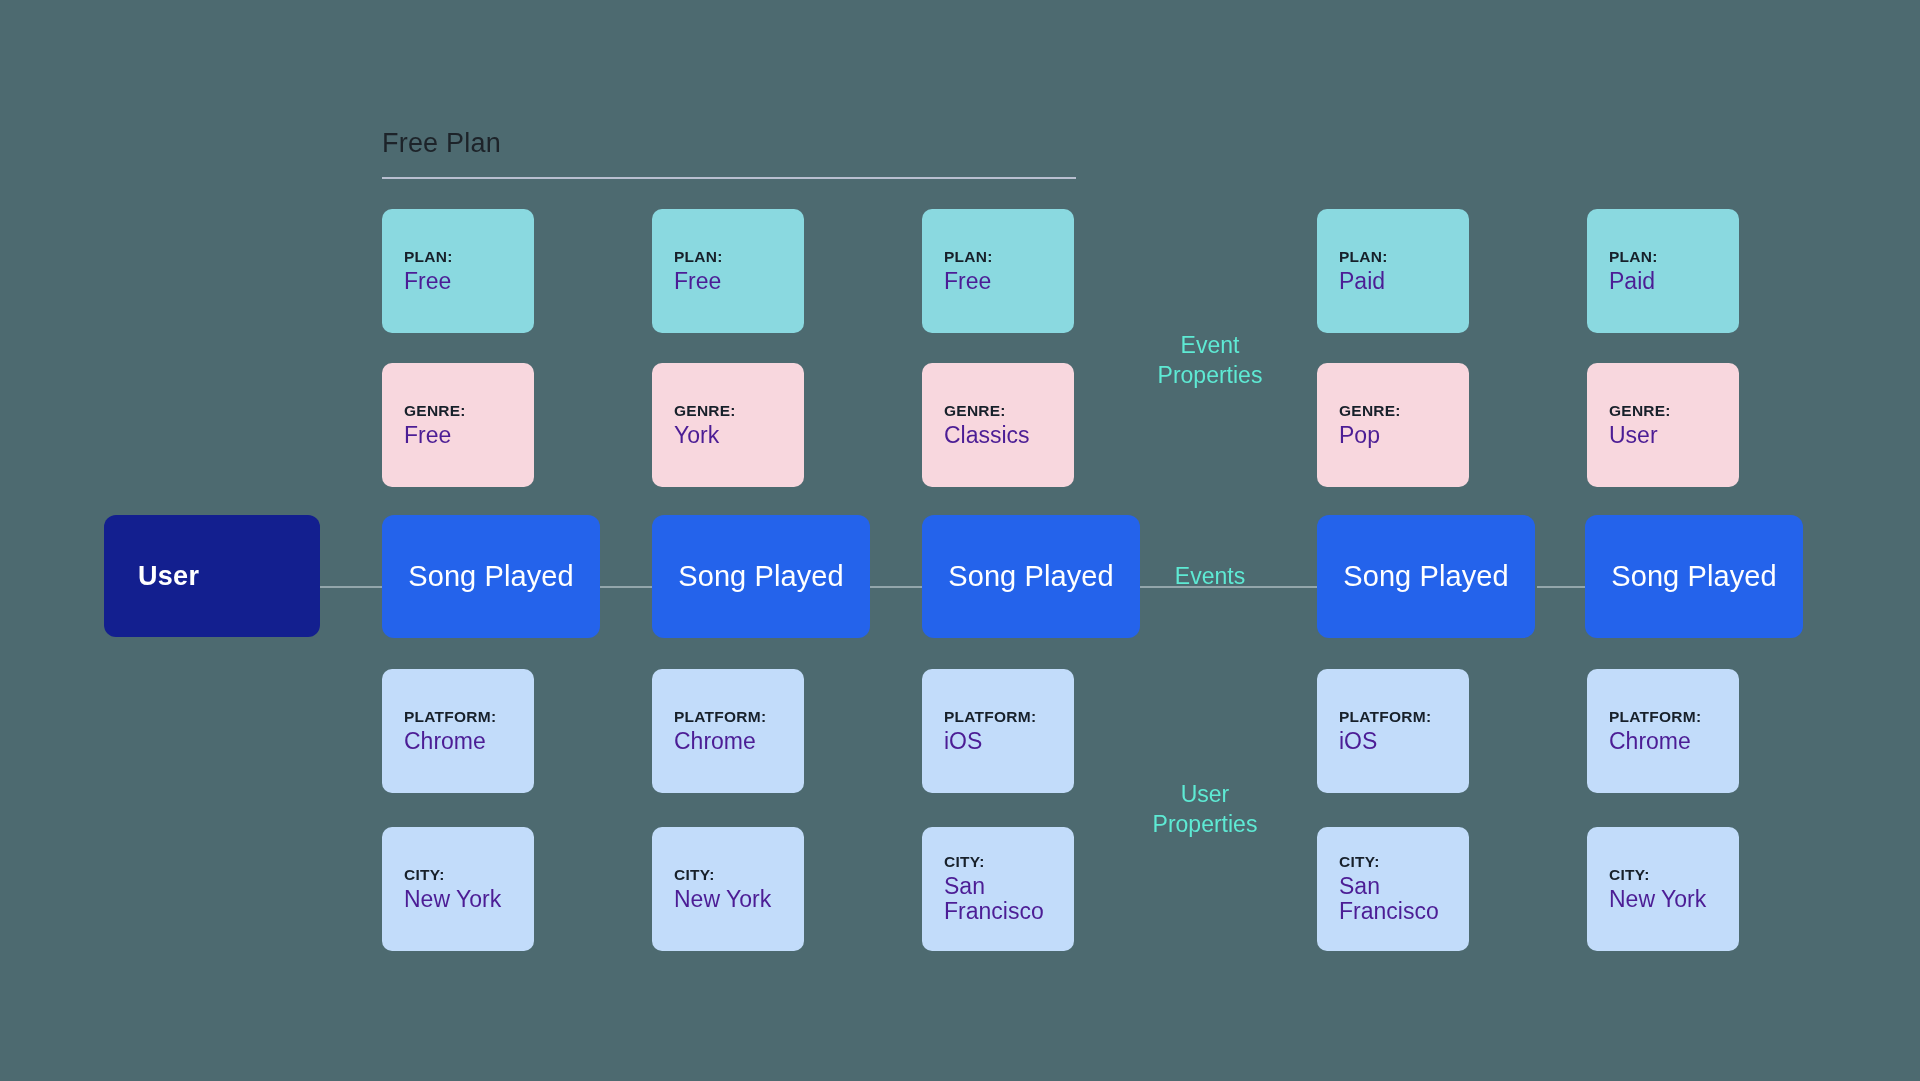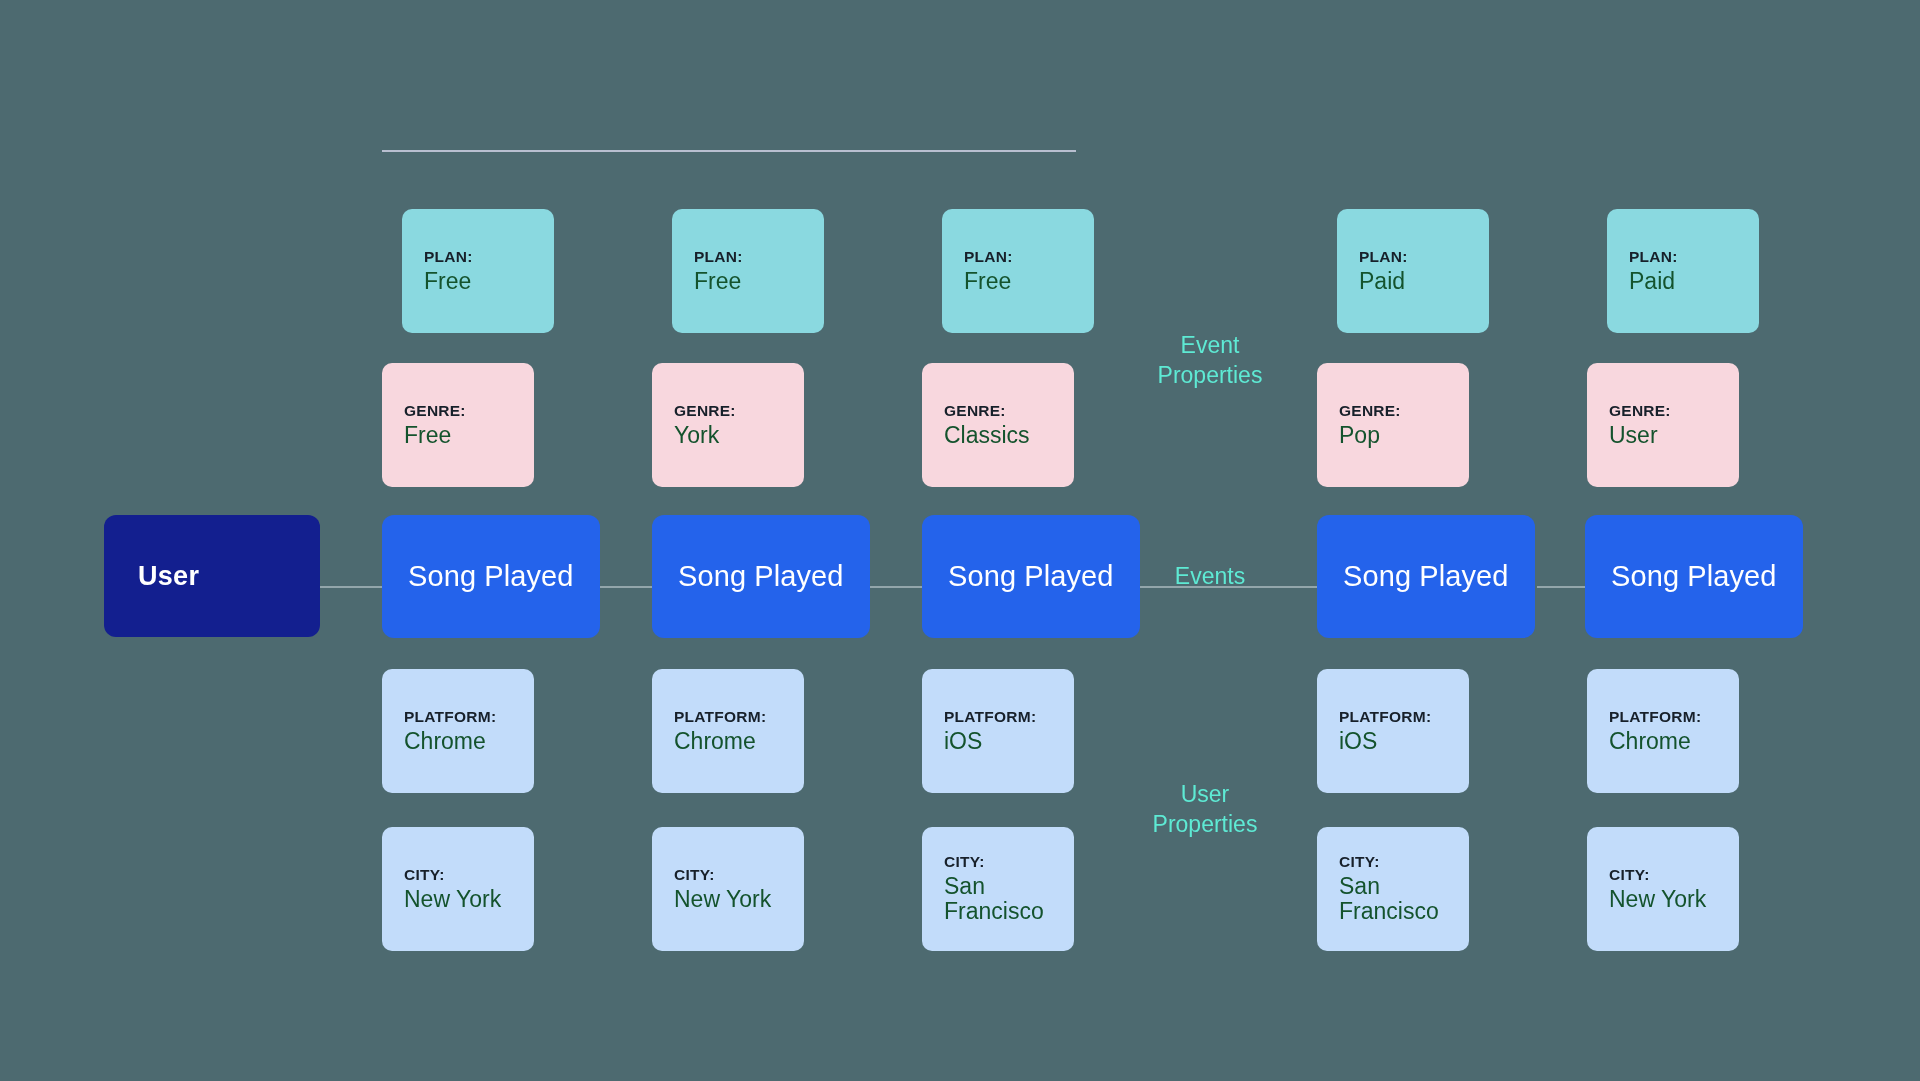--- a/index.html
+++ b/index.html
@@ -62,31 +62,32 @@
     font-weight: 700;
     letter-spacing: 0.25px;
     line-height: 1.15;
     color: #17202a;
     margin-bottom: 3px;
   }
   .card-val {
     font-size: 23px;
     font-weight: 400;
     line-height: 1.12;
-    color: #14532d;
-  }
-
-  .card.plan    { background: #8ad9e0; margin-left: 20px; }
+    color: #4c1d95;
+  }
+
+  .card.plan    { background: #8ad9e0; }
   .card.genre   { background: #f8d7de; }
   .card.userprop{ background: #c2dcfa; }
 
   .card.event {
     background: #2463eb;
     border-radius: 12px;
     padding: 0 26px;
+    align-items: center;
   }
   .event-label {
     font-size: 29px;
     line-height: 1.06;
     color: #ffffff;
     font-weight: 400;
     letter-spacing: 0.1px;
   }
 
   
@@ -123,20 +124,21 @@
     font-weight: 400;
     white-space: pre-line;
   }
 </style>
 </head>
 <body>
 
 <div id="canvas">
 
   <div class="section-header" style="left:382px; top:130px;">
+    <div class="section-title">Free Plan</div>
     <div class="section-rule"></div>
   </div>
 
 
   <div class="user-node" style="left:104px; top:515px; width:216px; height:122px;">
     <span class="user-label">User</span>
   </div>
 
   <div class="connector" style="left:320px; top:586px; width:62px;"></div>
   <div class="connector" style="left:600px; top:586px; width:52px;"></div>

